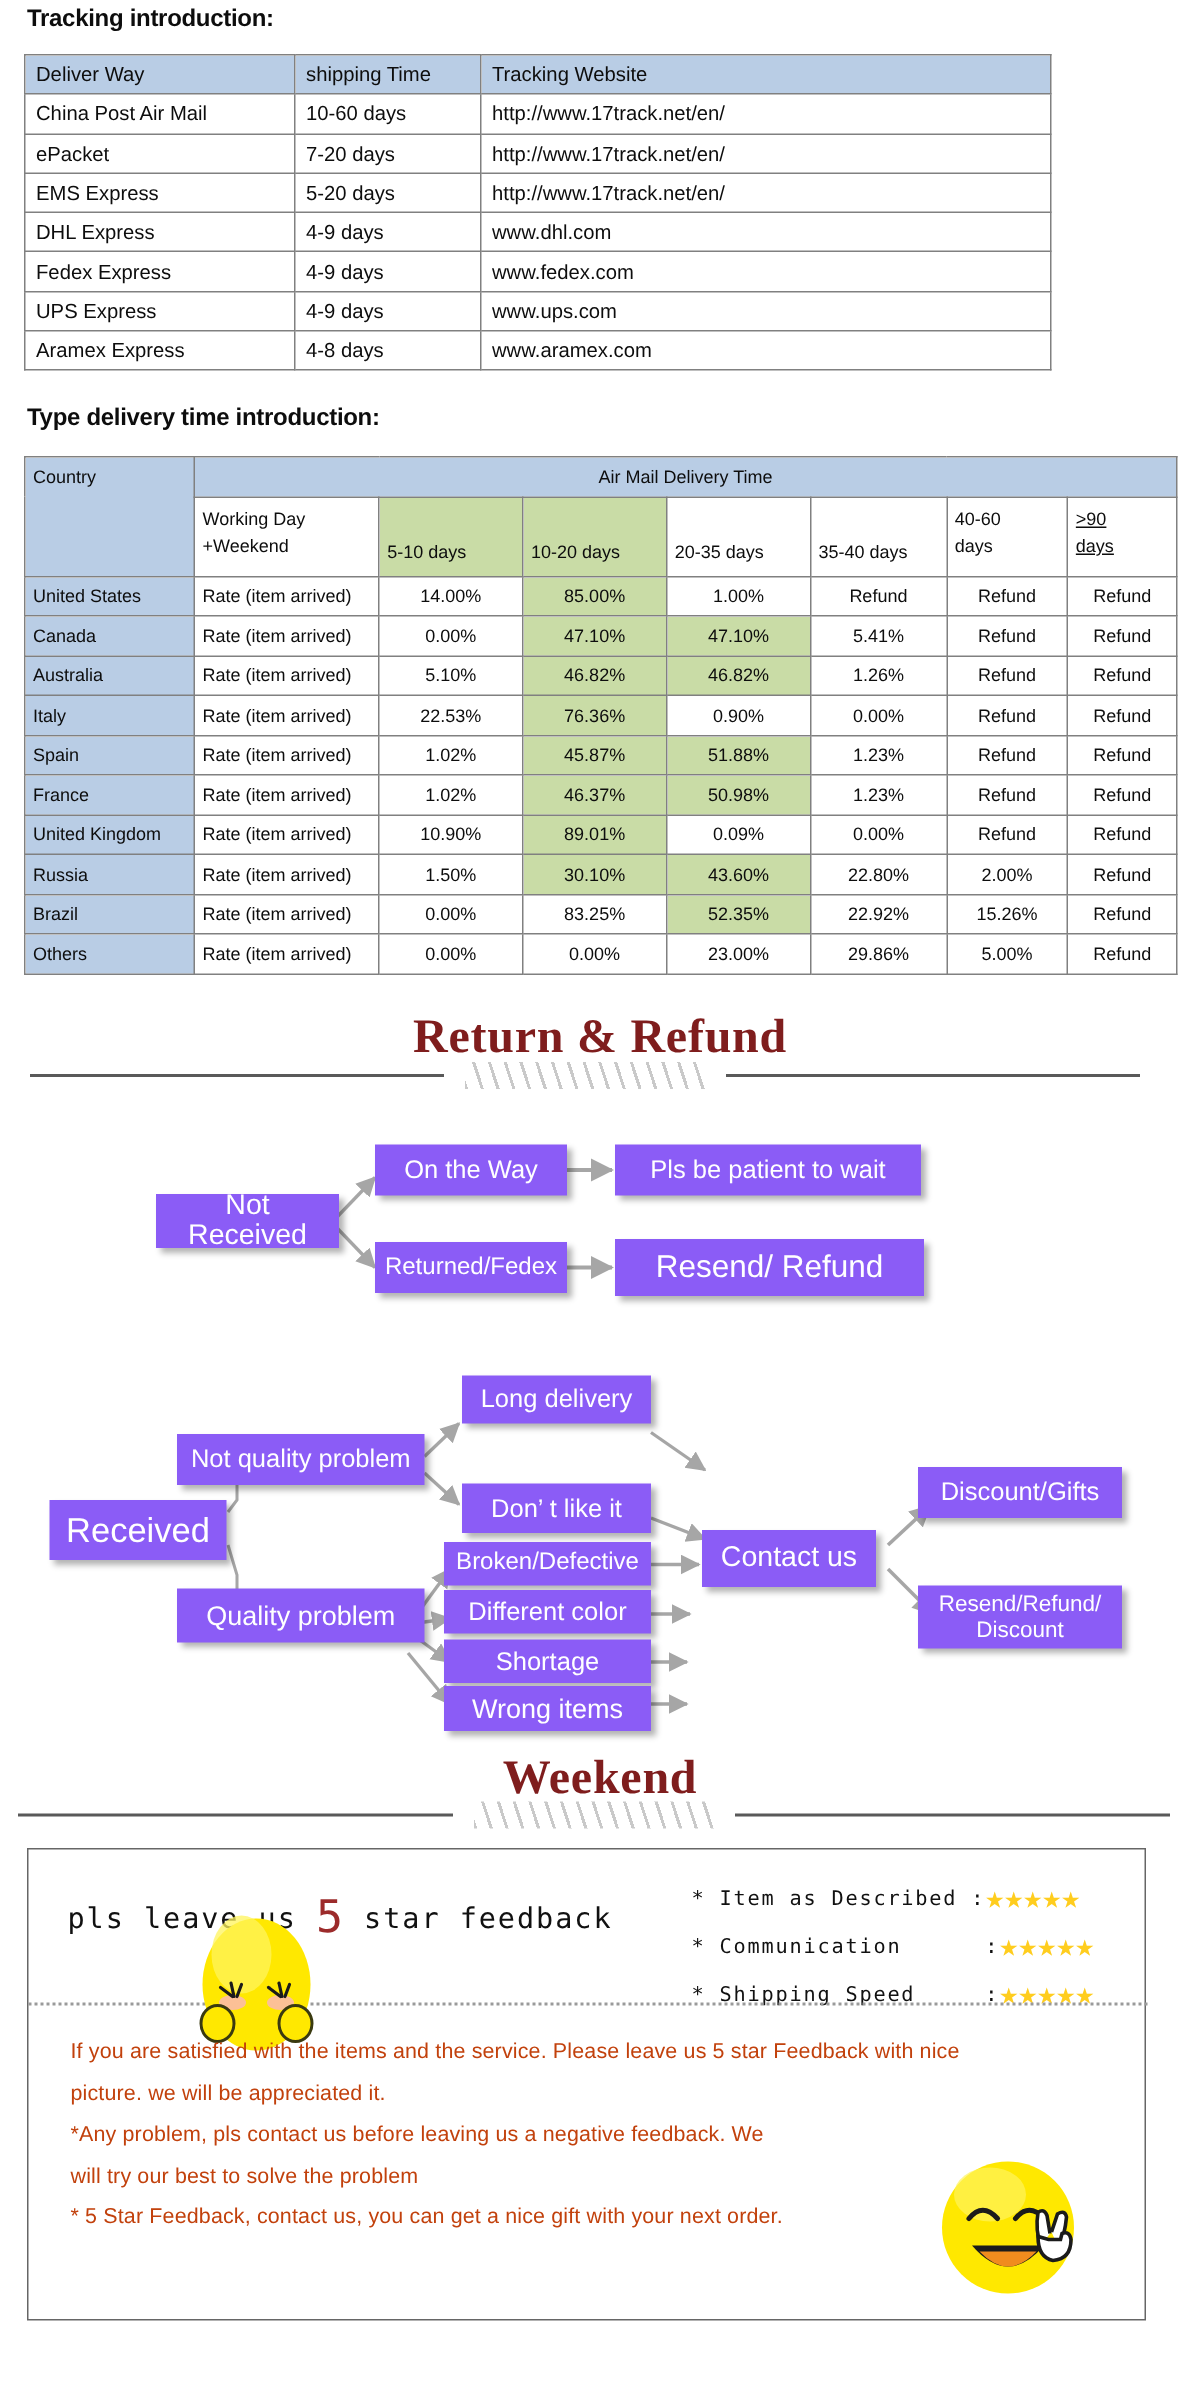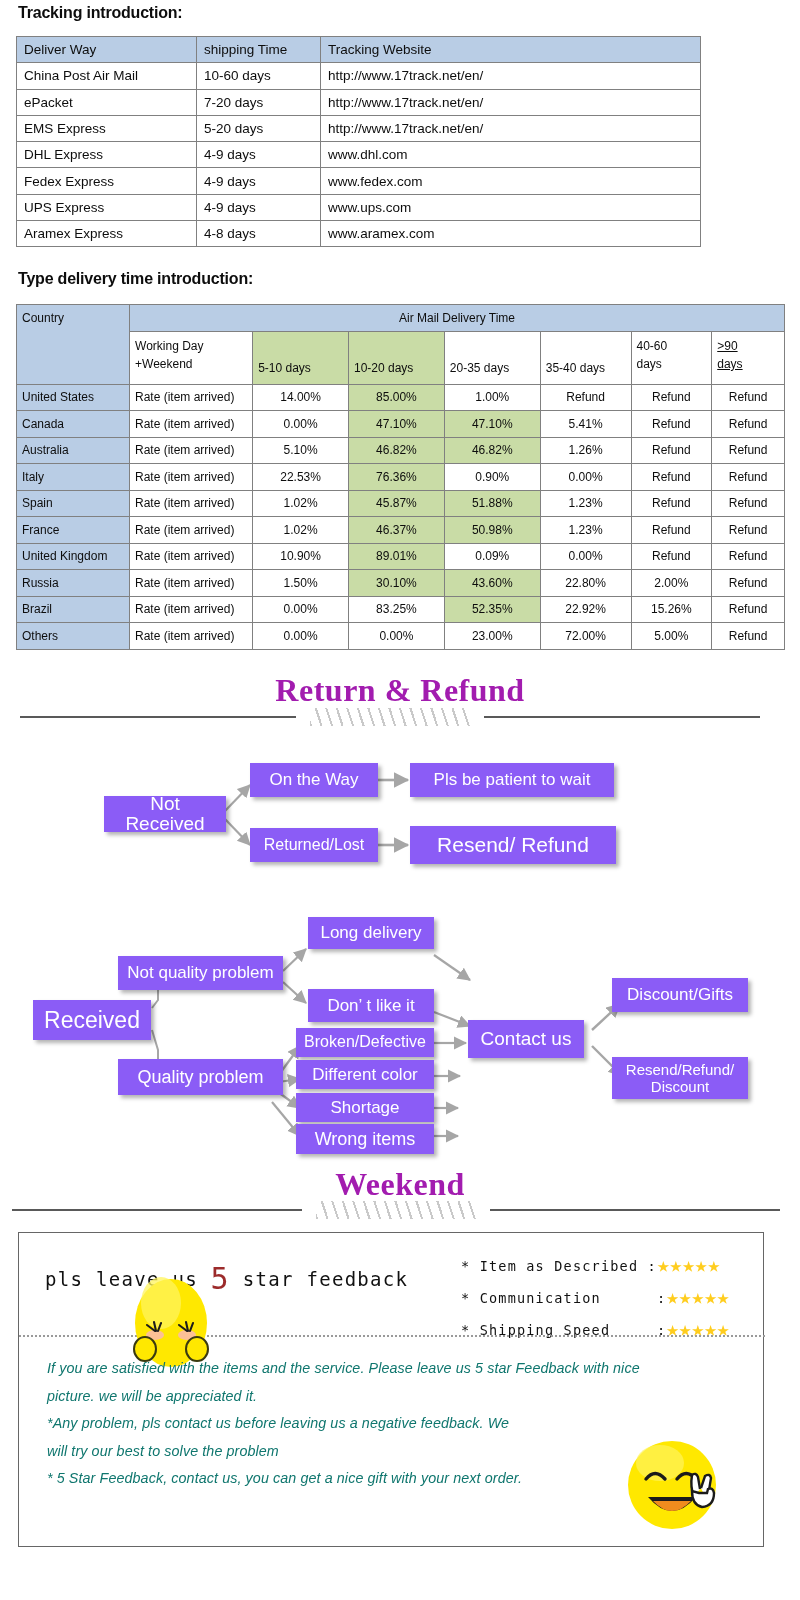--- a/index.html
+++ b/index.html
@@ -68,21 +68,21 @@
     background-image: repeating-linear-gradient(
       72deg,
       #c9c9c9 0px, #c9c9c9 2px,
       transparent 2px, transparent 10px);
   }
   .big-title {
     text-align: center;
     font-family: "Liberation Serif", serif;
     font-weight: bold;
     font-size: 32px;
-    color: #a21caf;
+    color: #7f1d1d;
     letter-spacing: 0.5px;
   }
 
   
   .flow { position: relative; }
   .fbox {
     position: absolute;
     background: #8b5cf6;
     color: #ffffff;
     display: flex;
@@ -122,23 +122,22 @@
   .dotted {
     position: absolute;
     left: 0; width: 746px; top: 102px;
     border-top: 2px dotted #9a9a9a;
   }
   #fb-body {
     position: absolute;
     left: 28px; top: 122px; width: 690px;
     font-size: 14.3px;
     line-height: 1.93;
-    color: #0f766e;
+    color: #c2410c;
     letter-spacing: 0.1px;
-    font-style: italic;
   }
 </style>
 </head>
 <body>
 
 <div class="page">
 
   <div class="sec-title" style="position:absolute;left:18px;top:4px;">Tracking introduction:</div>
 
   <table class="tbl" id="tbl-tracking" style="position:absolute;left:16px;top:36px;">
@@ -307,21 +306,21 @@
           <td class="ctr">22.92%</td>
           <td class="ctr">15.26%</td>
           <td class="ctr">Refund</td>
         </tr>
         <tr>
           <td class="hdr-blue">Others</td>
           <td>Rate (item arrived)</td>
           <td class="ctr">0.00%</td>
           <td class="ctr">0.00%</td>
           <td class="ctr">23.00%</td>
-          <td class="ctr">72.00%</td>
+          <td class="ctr">29.86%</td>
           <td class="ctr">5.00%</td>
           <td class="ctr">Refund</td>
         </tr>
       </tbody>
   </table>
 
   <div class="big-title" style="position:absolute;left:0;top:672px;width:800px;">Return &amp; Refund</div>
   <div class="divider" style="position:absolute;left:20px;top:712px;width:740px;">
     <div class="rule"></div>
     <div class="hatch"></div>
@@ -337,21 +336,21 @@
       </defs>
       <path d="M225,66 L250,40" stroke="#a6a6a6" stroke-width="2.2" fill="none" marker-end="url(#ar1)"></path>
       <path d="M225,74 L250,100" stroke="#a6a6a6" stroke-width="2.2" fill="none" marker-end="url(#ar1)"></path>
       <path d="M378,35 L408,35" stroke="#a6a6a6" stroke-width="2.6" fill="none" marker-end="url(#ar1)"></path>
       <path d="M378,100 L408,100" stroke="#a6a6a6" stroke-width="2.6" fill="none" marker-end="url(#ar1)"></path>
     </svg>
 
     <div class="fbox" style="left:104px;top:51px;width:122px;height:36px;font-size:19px;">Not Received</div>
     <div class="fbox" style="left:250px;top:18px;width:128px;height:34px;font-size:17px;">On the Way</div>
     <div class="fbox" style="left:410px;top:18px;width:204px;height:34px;font-size:17px;">Pls be patient to wait</div>
-    <div class="fbox" style="left:250px;top:83px;width:128px;height:34px;font-size:16px;">Returned/Lost</div>
+    <div class="fbox" style="left:250px;top:83px;width:128px;height:34px;font-size:16px;">Returned/Fedex</div>
     <div class="fbox" style="left:410px;top:81px;width:206px;height:38px;font-size:21px;">Resend/ Refund</div>
   </div>
 
   <div class="flow" style="position:absolute;left:0;top:900px;width:800px;height:242px;">
     <svg class="wires" width="800" height="242">
       <defs>
         <marker id="ar2" markerWidth="7" markerHeight="7" refX="5.5" refY="3" orient="auto">
           <path d="M0,0 L6,3 L0,6 z" fill="#a6a6a6"></path>
         </marker>
       </defs>

